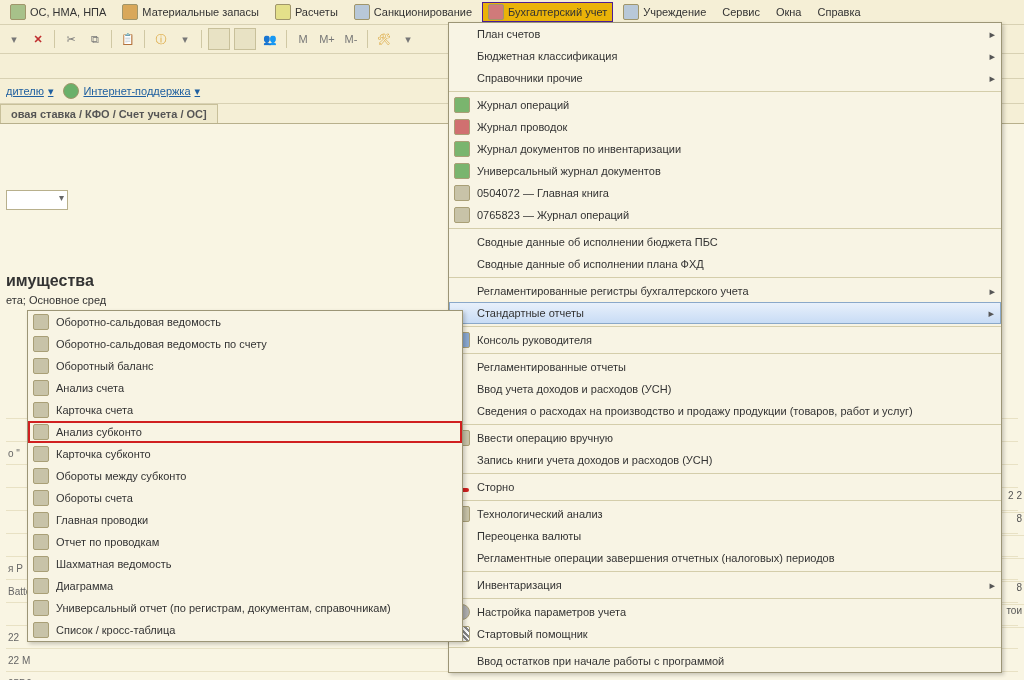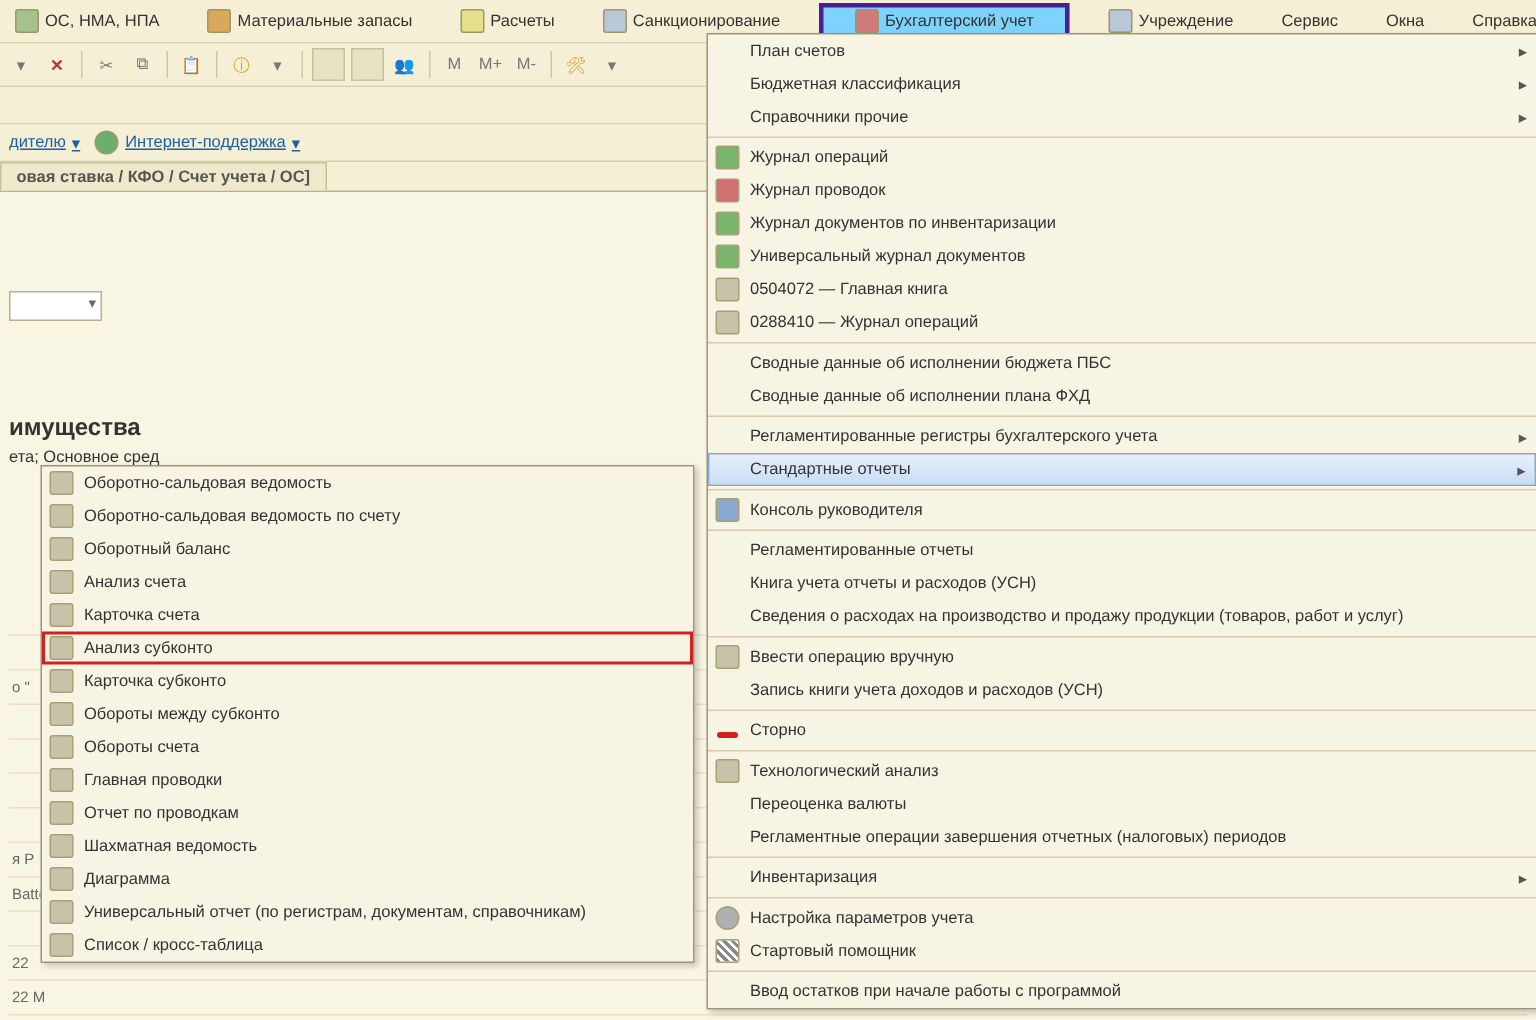--- a/index.html
+++ b/index.html
@@ -1,18 +1,18 @@
 <!DOCTYPE html>
 <html><head>
 <meta charset="utf-8">
 <style>
 html,body{margin:0;padding:0;font-family:Tahoma,Arial,sans-serif;font-size:11px;background:#f5efd6;color:#333;width:1024px;height:680px;overflow:hidden}
-.topbar{display:flex;align-items:center;background:#f5efd6;border-bottom:1px solid #d8d1b3;padding:2px 4px;gap:20px}
+.topbar{display:flex;align-items:center;background:#f5efd6;border-bottom:1px solid #d8d1b3;padding:2px 4px;gap:4px}
 .topbar .mitem{padding:2px 6px;cursor:pointer;white-space:nowrap;display:flex;align-items:center;gap:4px}
-.topbar .mitem.active{border:3px solid #4c1d95;background:#7dd3fc;padding:1px 21px}
+.topbar .mitem.active{border:1px solid #4c1d95;background:#eab308;padding:1px 5px}
 .ico{width:14px;height:14px;background:#c0b58a;display:inline-block;border:1px solid #a0966b;border-radius:2px;flex:none}
 .ico.car{background:#a7c18a}
 .ico.box{background:#d9a85a}
 .ico.plus{background:#e4e08a}
 .ico.doc{background:#b8c8d8}
 .ico.dk{background:#d07a7a}
 .toolbar2{display:flex;align-items:center;background:#f5efd6;border-bottom:1px solid #d8d1b3;padding:3px 4px;gap:4px}
 .tbtn{width:20px;height:20px;display:flex;align-items:center;justify-content:center;color:#777;cursor:pointer}
 .tbtn.red{color:#c03030;font-weight:bold}
 .tbtn.cal{background:#e8e2c4;border:1px solid #c8c09a}
@@ -31,21 +31,21 @@
 
 .menu{position:absolute;background:#f8f4e4;border:1px solid #9c9576;box-shadow:2px 2px 4px rgba(0,0,0,.2);z-index:50}
 .menu-inner{display:flex;flex-direction:column}
 .mrow{display:flex;align-items:center;height:22px;padding:0 18px 0 4px;cursor:pointer;gap:6px;white-space:nowrap;position:relative}
 .mrow .micon{width:18px;display:flex;justify-content:center}
 .mrow .arrow{position:absolute;right:6px;color:#555}
 .mrow.sep{height:0;border-top:1px solid #d4cdaa;margin:2px 0;padding:0}
 .mrow.hover{background:linear-gradient(#e8f0fb,#c8dcf5);border:1px solid #8aa8c9;height:20px;padding-left:3px}
 .mrow.hl-red{border:2px solid #d02020;height:18px;padding-left:2px}
 
-#menu-acct{left:471px;top:22px;width:552px}
+#menu-acct{left:448px;top:22px;width:552px}
 #menu-acct .mrow{padding-right:10px}
 
 #menu-std{left:27px;top:310px;width:434px}
 
 .mi{width:14px;height:14px;border:1px solid #a99f76;background:#dcd4ae;display:inline-block;border-radius:2px}
 .mi.green{background:#7ab56e}
 .mi.red{background:#d07070}
 .mi.blue{background:#8aa8d0}
 .mi.gray{background:#c8c3a8}
 .mi.gear{background:#b0b0b0;border-radius:50%}
@@ -203,21 +203,21 @@
       <div class="mrow">
         <span class="micon">
           <span class="mi gray"></span>
         </span>
         <span>0504072 — Главная книга</span>
       </div>
       <div class="mrow">
         <span class="micon">
           <span class="mi gray"></span>
         </span>
-        <span>0288410 — Журнал операций</span>
+        <span>0765823 — Журнал операций</span>
       </div>
       <div class="mrow sep"></div>
       <div class="mrow">
         <span class="micon"></span>
         <span>Сводные данные об исполнении бюджета ПБС</span>
       </div>
       <div class="mrow">
         <span class="micon"></span>
         <span>Сводные данные об исполнении плана ФХД</span>
       </div>
@@ -239,21 +239,21 @@
         </span>
         <span>Консоль руководителя</span>
       </div>
       <div class="mrow sep"></div>
       <div class="mrow">
         <span class="micon"></span>
         <span>Регламентированные отчеты</span>
       </div>
       <div class="mrow">
         <span class="micon"></span>
-        <span>Книга учета отчеты и расходов (УСН)</span>
+        <span>Ввод учета доходов и расходов (УСН)</span>
       </div>
       <div class="mrow">
         <span class="micon"></span>
         <span>Сведения о расходах на производство и продажу продукции (товаров, работ и услуг)</span>
       </div>
       <div class="mrow sep"></div>
       <div class="mrow">
         <span class="micon">
           <span class="mi gray"></span>
         </span>

